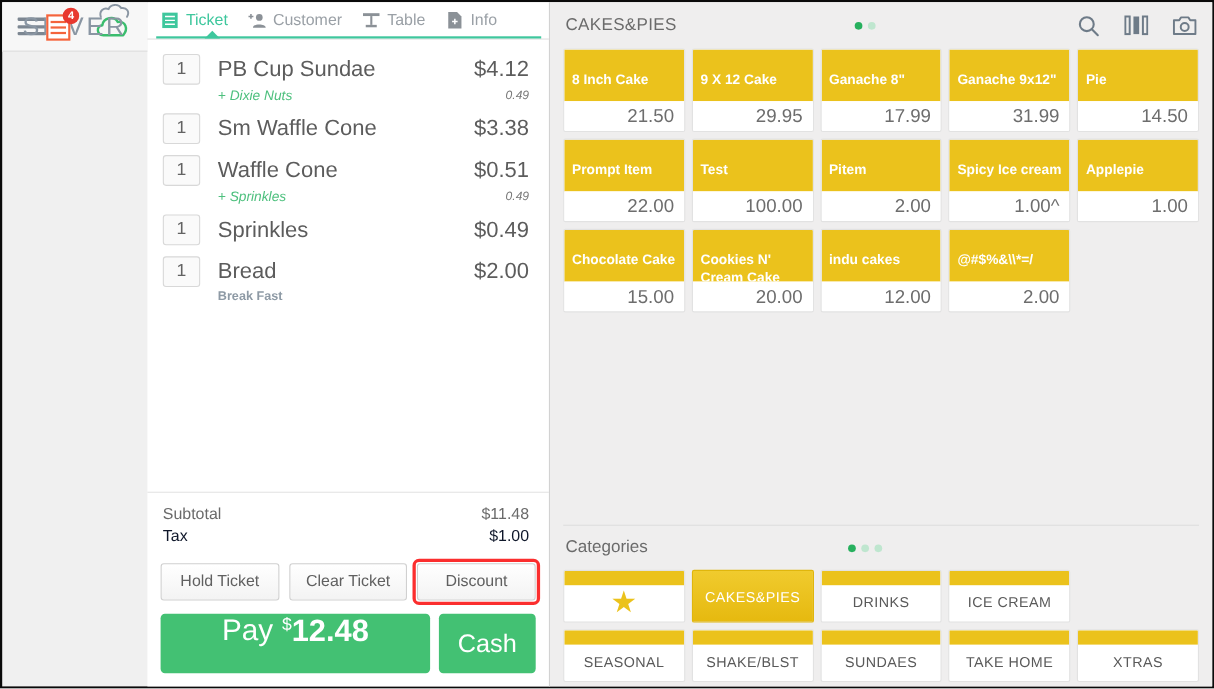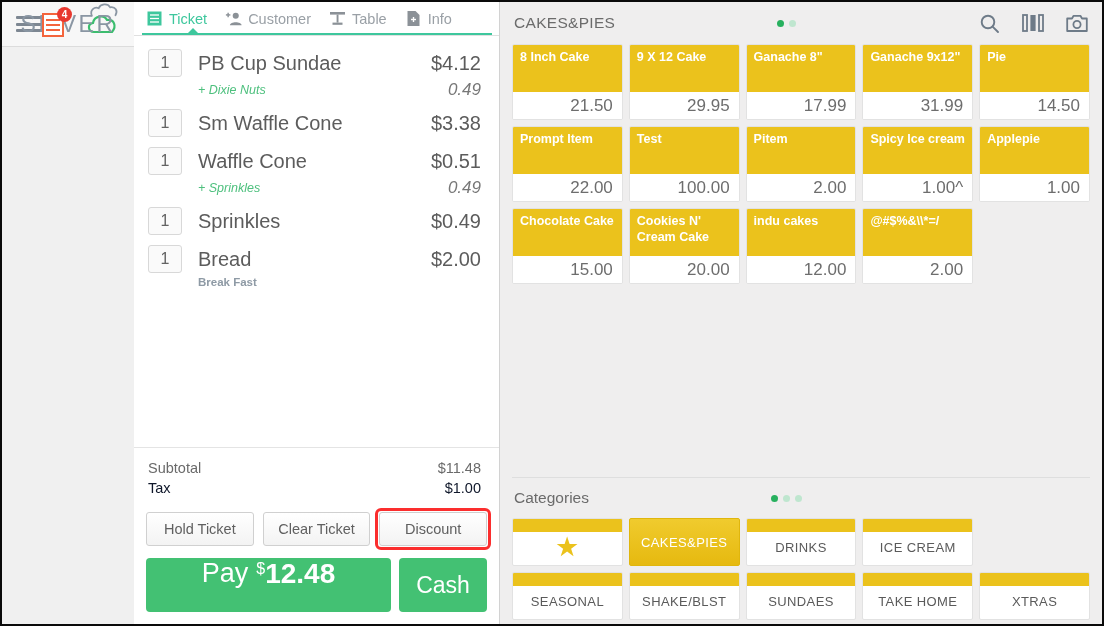--- a/index.html
+++ b/index.html
@@ -124,21 +124,21 @@
   }
   .item-price {
     margin-left: auto; font-size: 20px; color: #5c5c5c;
   }
   .mod-row {
     display: flex; align-items: center;
     padding: 0 18px 2px 64px;
   }
   .mod-name { font-size: 12.5px; font-style: italic; color: #4ec07e; }
   .mod-name.plain { font-style: normal; color: #8e9aa5; font-weight: bold; font-size: 11.5px; }
-  .mod-price { margin-left: auto; font-size: 17px; font-style: italic; color: #777; }
+  .mod-price { margin-left: auto; font-size: 11px; font-style: italic; color: #777; }
 
   .totals {
     border-top: 1px solid #e4e4e4;
     padding: 10px 18px 4px 14px;
   }
   .total-row { display: flex; font-size: 14.5px; padding: 2px 0; }
   .total-row .lbl { color: #6a6a6a; }
   .total-row .val { margin-left: auto; color: #6a6a6a; }
   .total-row.tax .lbl, .total-row.tax .val { color: #0f172a; }
 
@@ -209,21 +209,21 @@
   .tile {
     background: #fff;
     border: 1px solid #e2e2e2;
     border-radius: 2px;
     height: 76px;
     display: flex; flex-direction: column;
     cursor: pointer; overflow: hidden;
   }
   .tile-top {
     background: #ebc21c; flex: 1;
-    padding: 5px 7px;
+    padding: 20px 7px;
     color: #ffffff; font-size: 12.5px; font-weight: bold;
     line-height: 1.25;
     overflow: hidden;
   }
   .tile-bot {
     height: 27px; background: #fff;
     display: flex; align-items: center; justify-content: flex-end;
     padding-right: 9px;
     font-size: 17px; color: #6d6d6d;
   }

